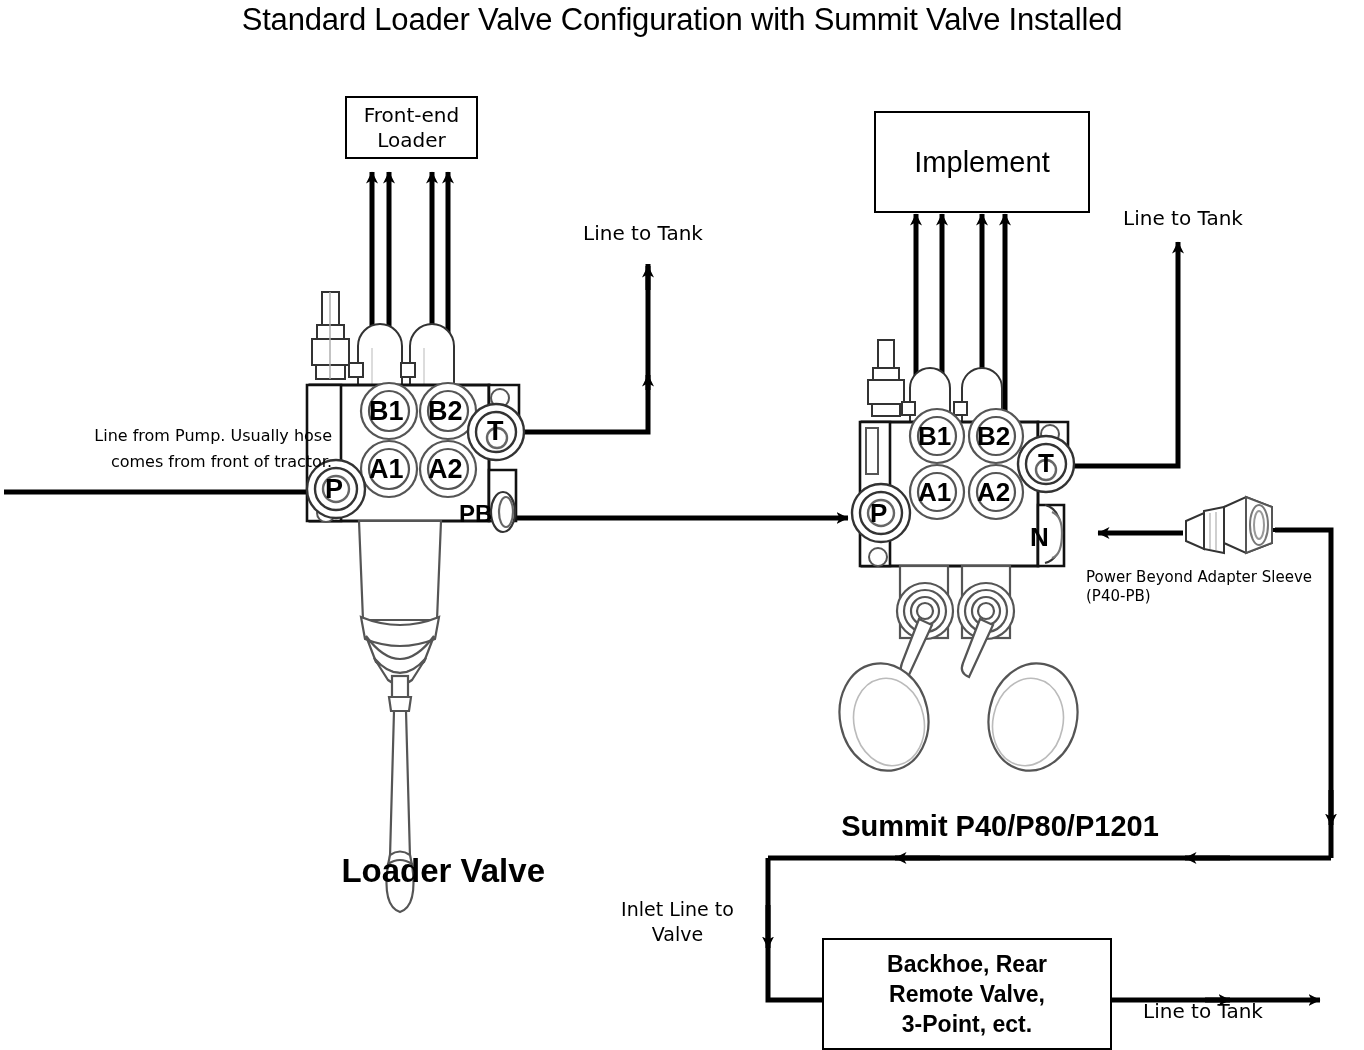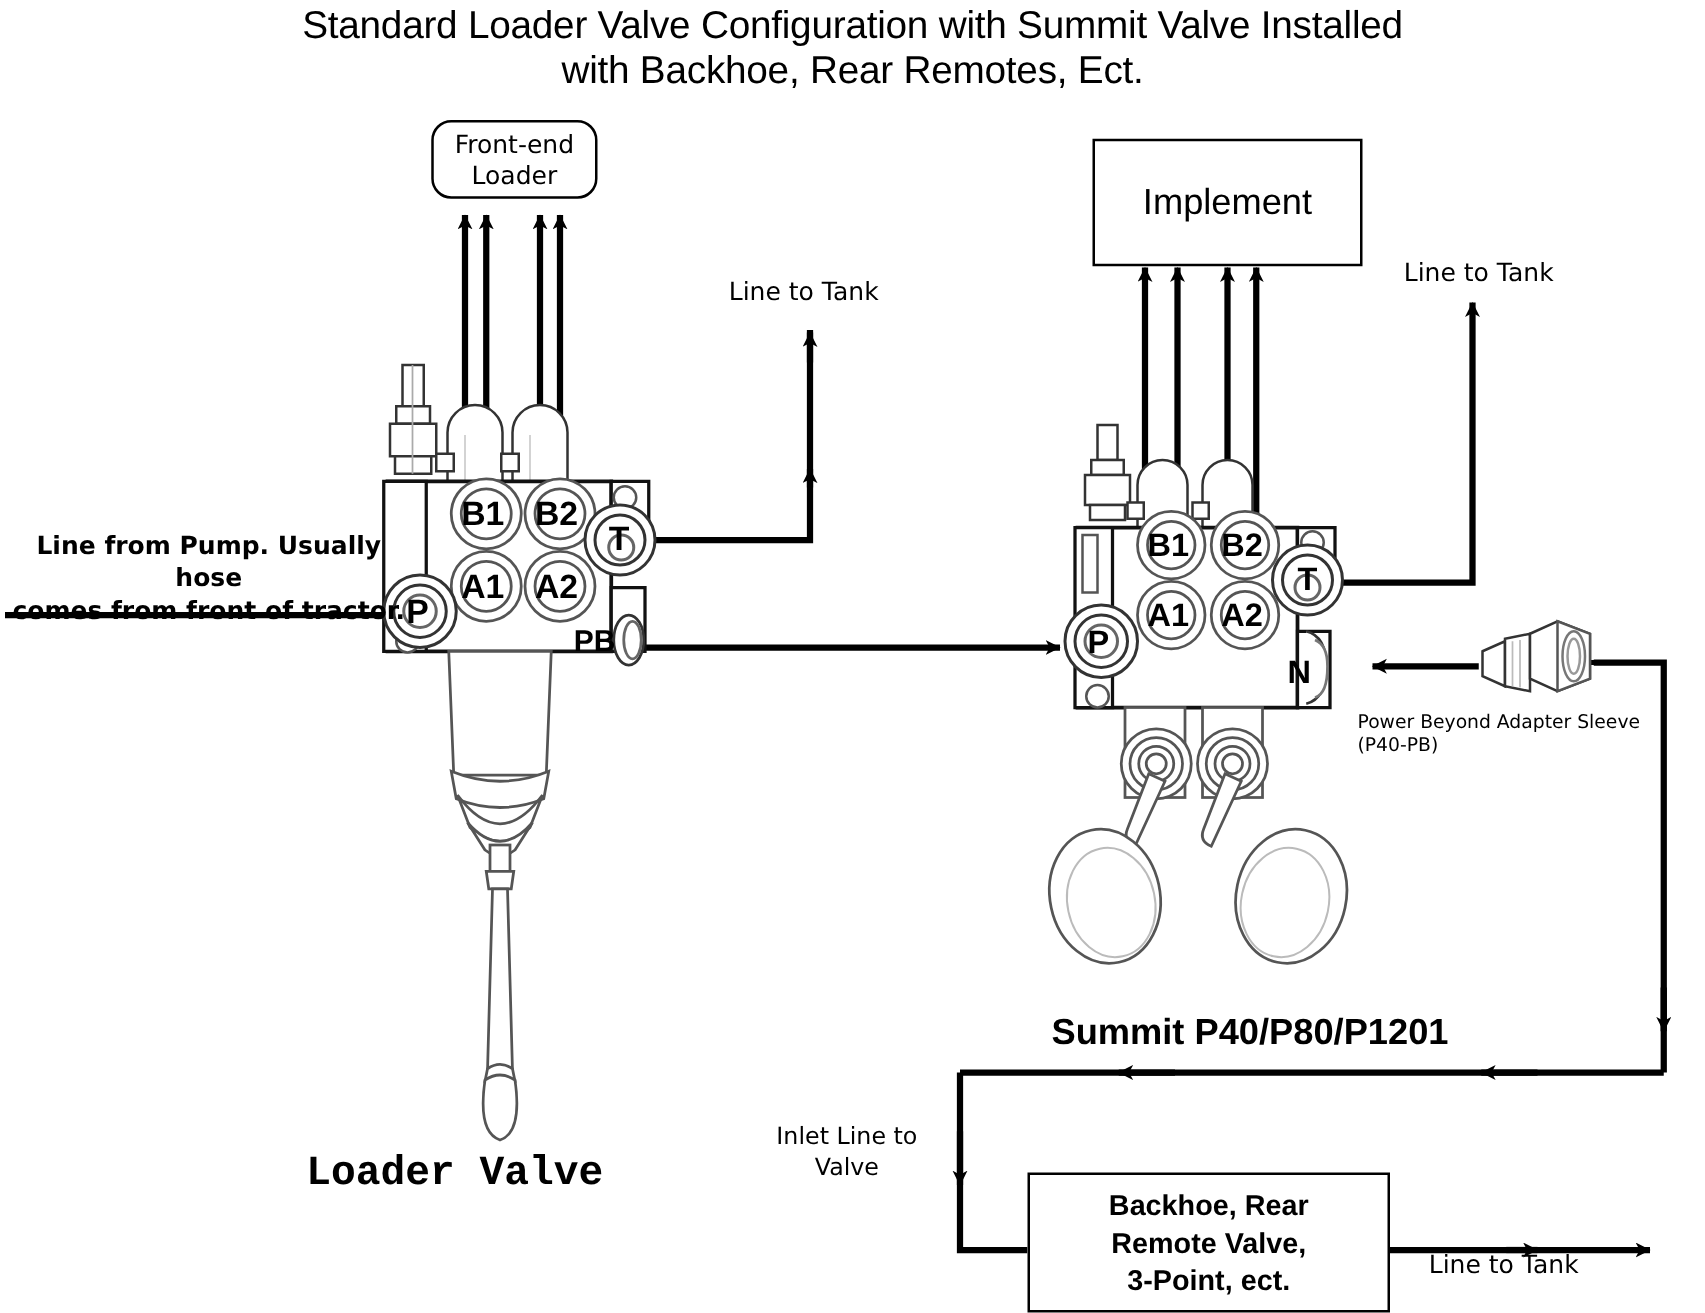--- a/index.html
+++ b/index.html
@@ -17,38 +17,38 @@
     font-family:"Liberation Sans", sans-serif;
     font-weight:normal;font-size:31px;line-height:36px;letter-spacing:-0.2px;
   }
 
   .box-text{
     position:absolute;display:flex;align-items:center;justify-content:center;
     text-align:center;box-sizing:border-box;
     border:2px solid #000;background:#fff;
   }
   #front-end-loader-box{left:345px;top:96px;width:133px;height:63px;
-    font-size:20px;line-height:25px;font-family:"DejaVu Sans",sans-serif;border-radius:16px;}
+    font-size:20px;line-height:25px;font-family:"DejaVu Sans",sans-serif;}
   #implement-box{left:874px;top:111px;width:216px;height:102px;
     font-size:29px;font-weight:normal;font-family:"Liberation Sans",sans-serif;}
   #backhoe-box{left:822px;top:938px;width:290px;height:112px;
     font-size:23px;line-height:30px;font-weight:bold;
     font-family:"Liberation Sans",sans-serif;}
 
-  #line-from-pump{left:2px;top:423px;width:330px;text-align:center;font-size:20px;line-height:26px;font-weight:bold;}
+  #line-from-pump{left:2px;top:423px;width:330px;text-align:right;font-size:16px;line-height:26px;}
   #line-to-tank-left{left:583px;top:222px;font-size:20px;}
   #line-to-tank-right{left:1123px;top:207px;font-size:20px;}
   #line-to-tank-bottom{left:1143px;top:1000px;font-size:20px;}
   #power-beyond-text{left:512px;top:519px;width:336px;text-align:center;font-size:19px;line-height:26px;}
   #pb-adapter-text{left:1086px;top:568px;width:245px;font-size:15px;line-height:19px;}
   #inlet-line-text{left:610px;top:897px;width:135px;text-align:center;font-size:19px;line-height:25px;}
   #summit-caption{left:800px;top:810px;width:400px;text-align:center;
     font-size:29px;font-weight:bold;font-family:"Liberation Sans",sans-serif;}
-  #loader-caption{left:245px;top:920px;width:300px;text-align:left;
-    font-size:33px;font-weight:bold;font-family:Liberation Mono, monospace;}
+  #loader-caption{left:245px;top:852px;width:300px;text-align:right;
+    font-size:33px;font-weight:bold;font-family:Liberation Sans, sans-serif;}
 
   .port{
     position:absolute;font-weight:bold;font-family:"Liberation Sans",sans-serif;
     font-size:27px;line-height:27px;
   }
   .port.sm{font-size:26px;}
 </style>
 </head>
 <body>
 
@@ -265,21 +265,20 @@
       <path d="M1246,497 l26,10 l0,36 l-26,10 z" stroke="#555"></path>
       <ellipse cx="1259" cy="525" rx="9" ry="20" stroke="#777"></ellipse>
       <ellipse cx="1259" cy="525" rx="5" ry="14" stroke="#999"></ellipse>
       <line x1="1210" y1="513" x2="1210" y2="549" stroke="#bbb" stroke-width="1.4"></line>
       <line x1="1216" y1="512" x2="1216" y2="550" stroke="#bbb" stroke-width="1.4"></line>
     </g>
   </svg>
 
   <div id="title">
     <div>Standard Loader Valve Configuration with Summit Valve Installed</div>
-    <div>with Backhoe, Rear Remotes, Ect.</div>
   </div>
 
   <div class="box-text" id="front-end-loader-box">
     <span style="white-space: pre-line;">Front-end
 Loader</span>
   </div>
 
   <div class="box-text" id="implement-box">
     <span>Implement</span>
   </div>

